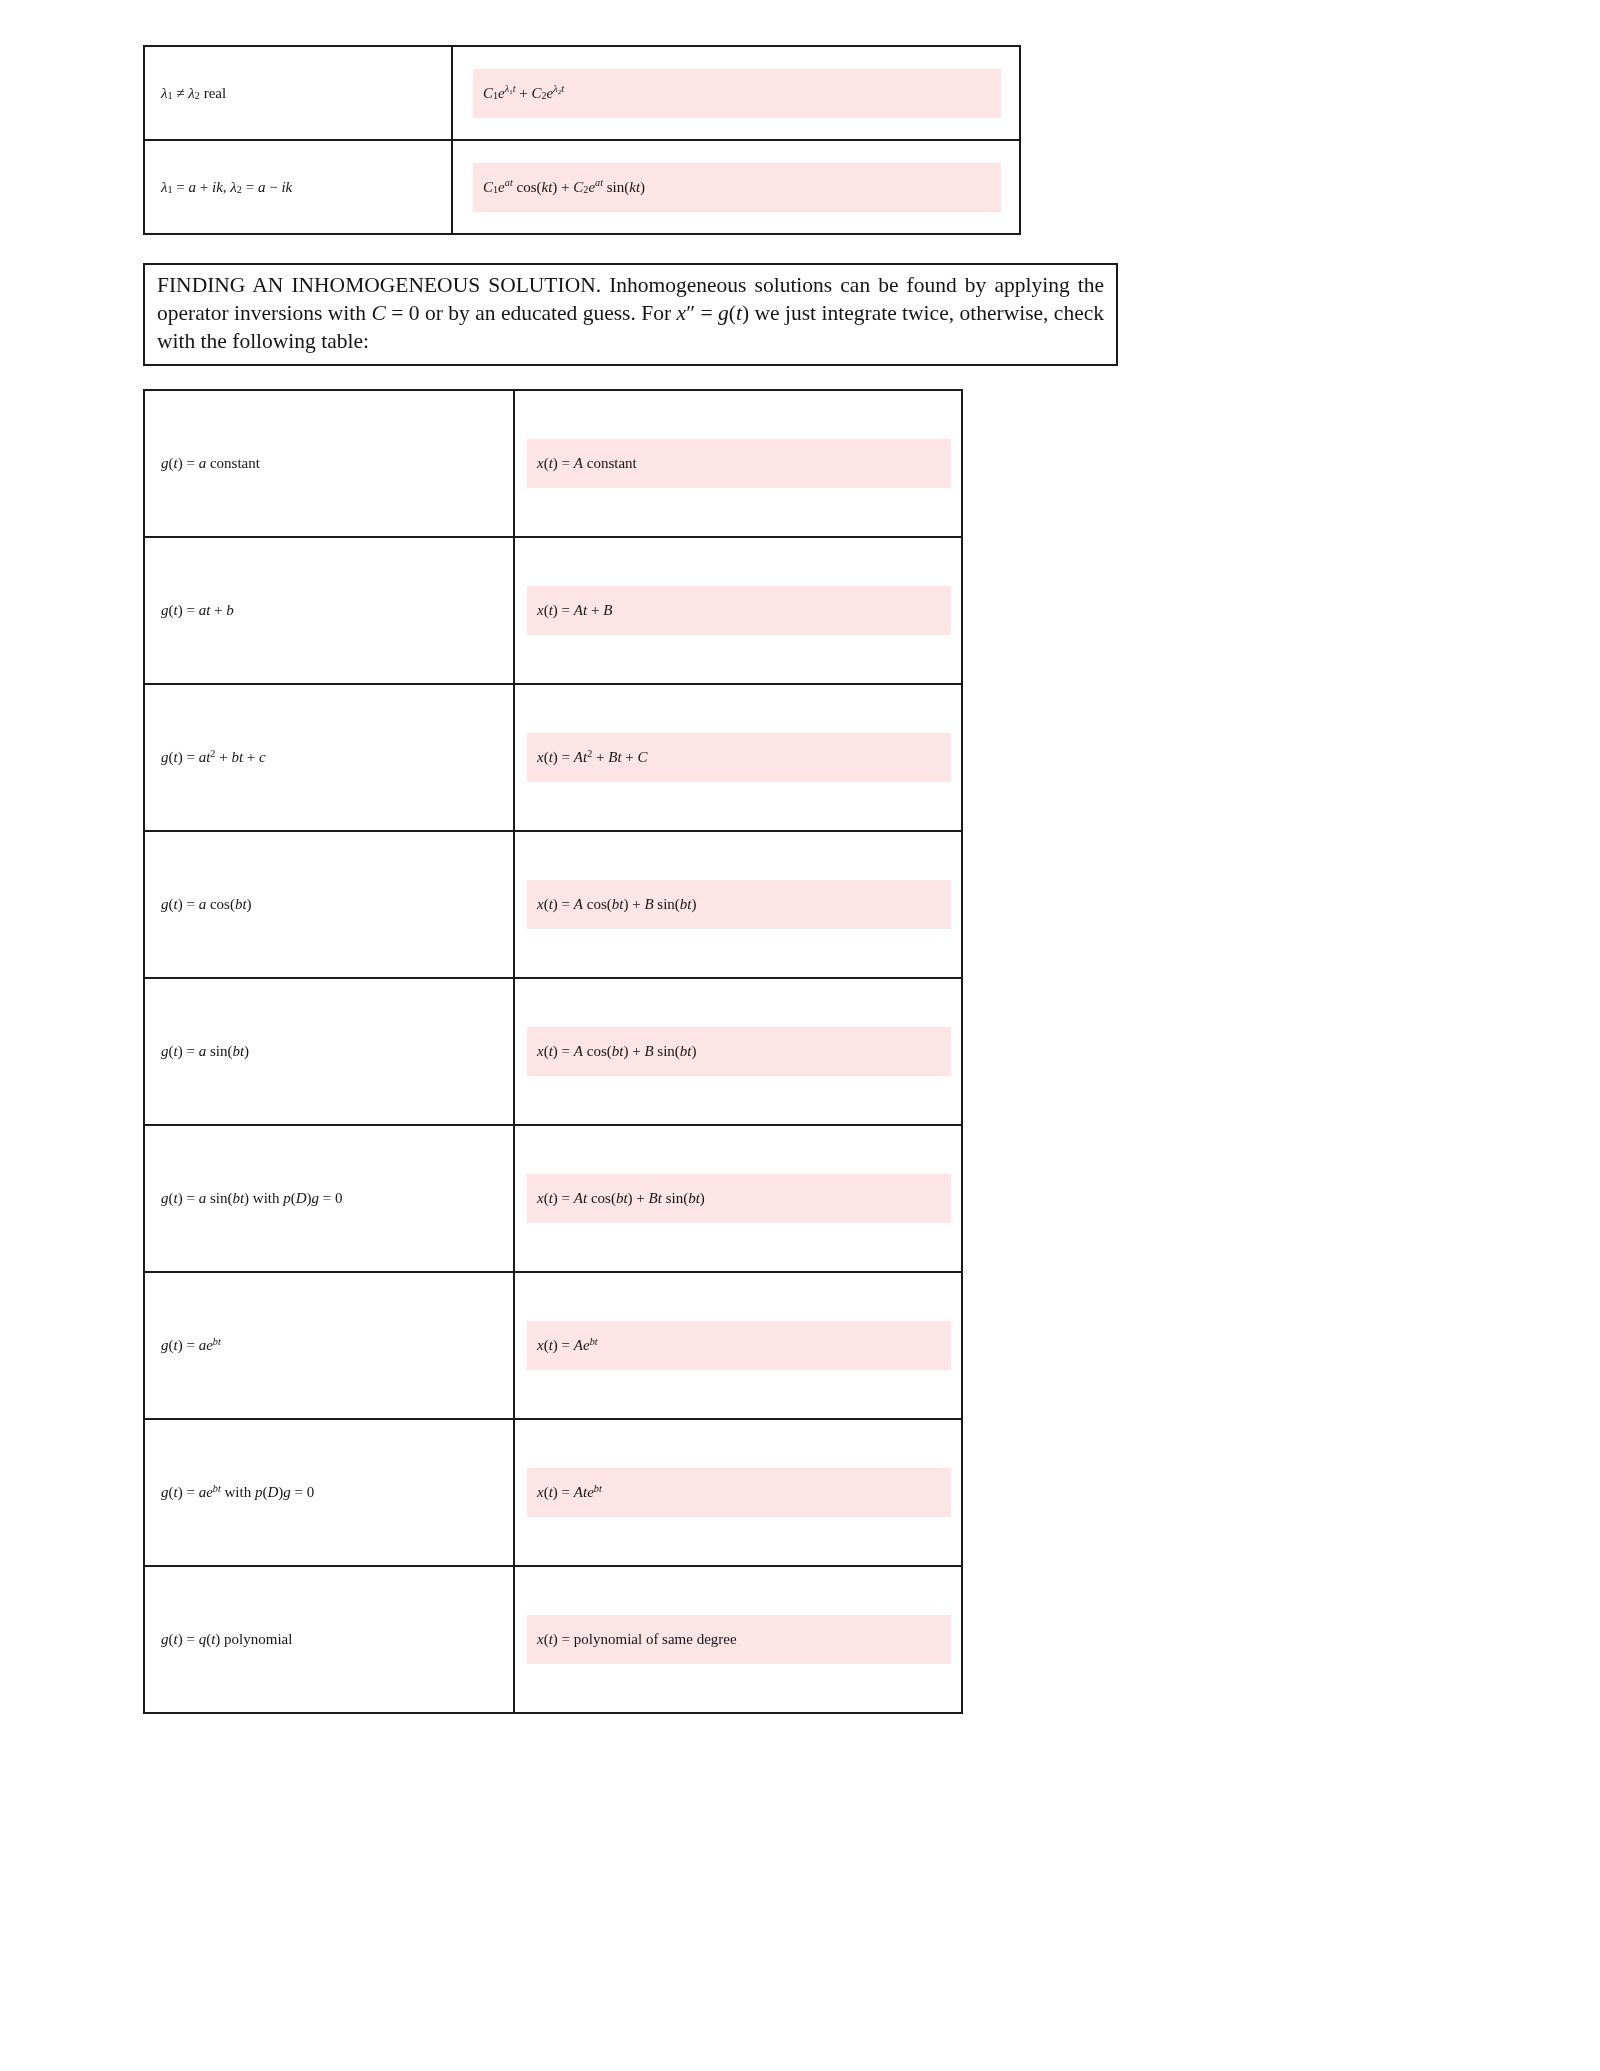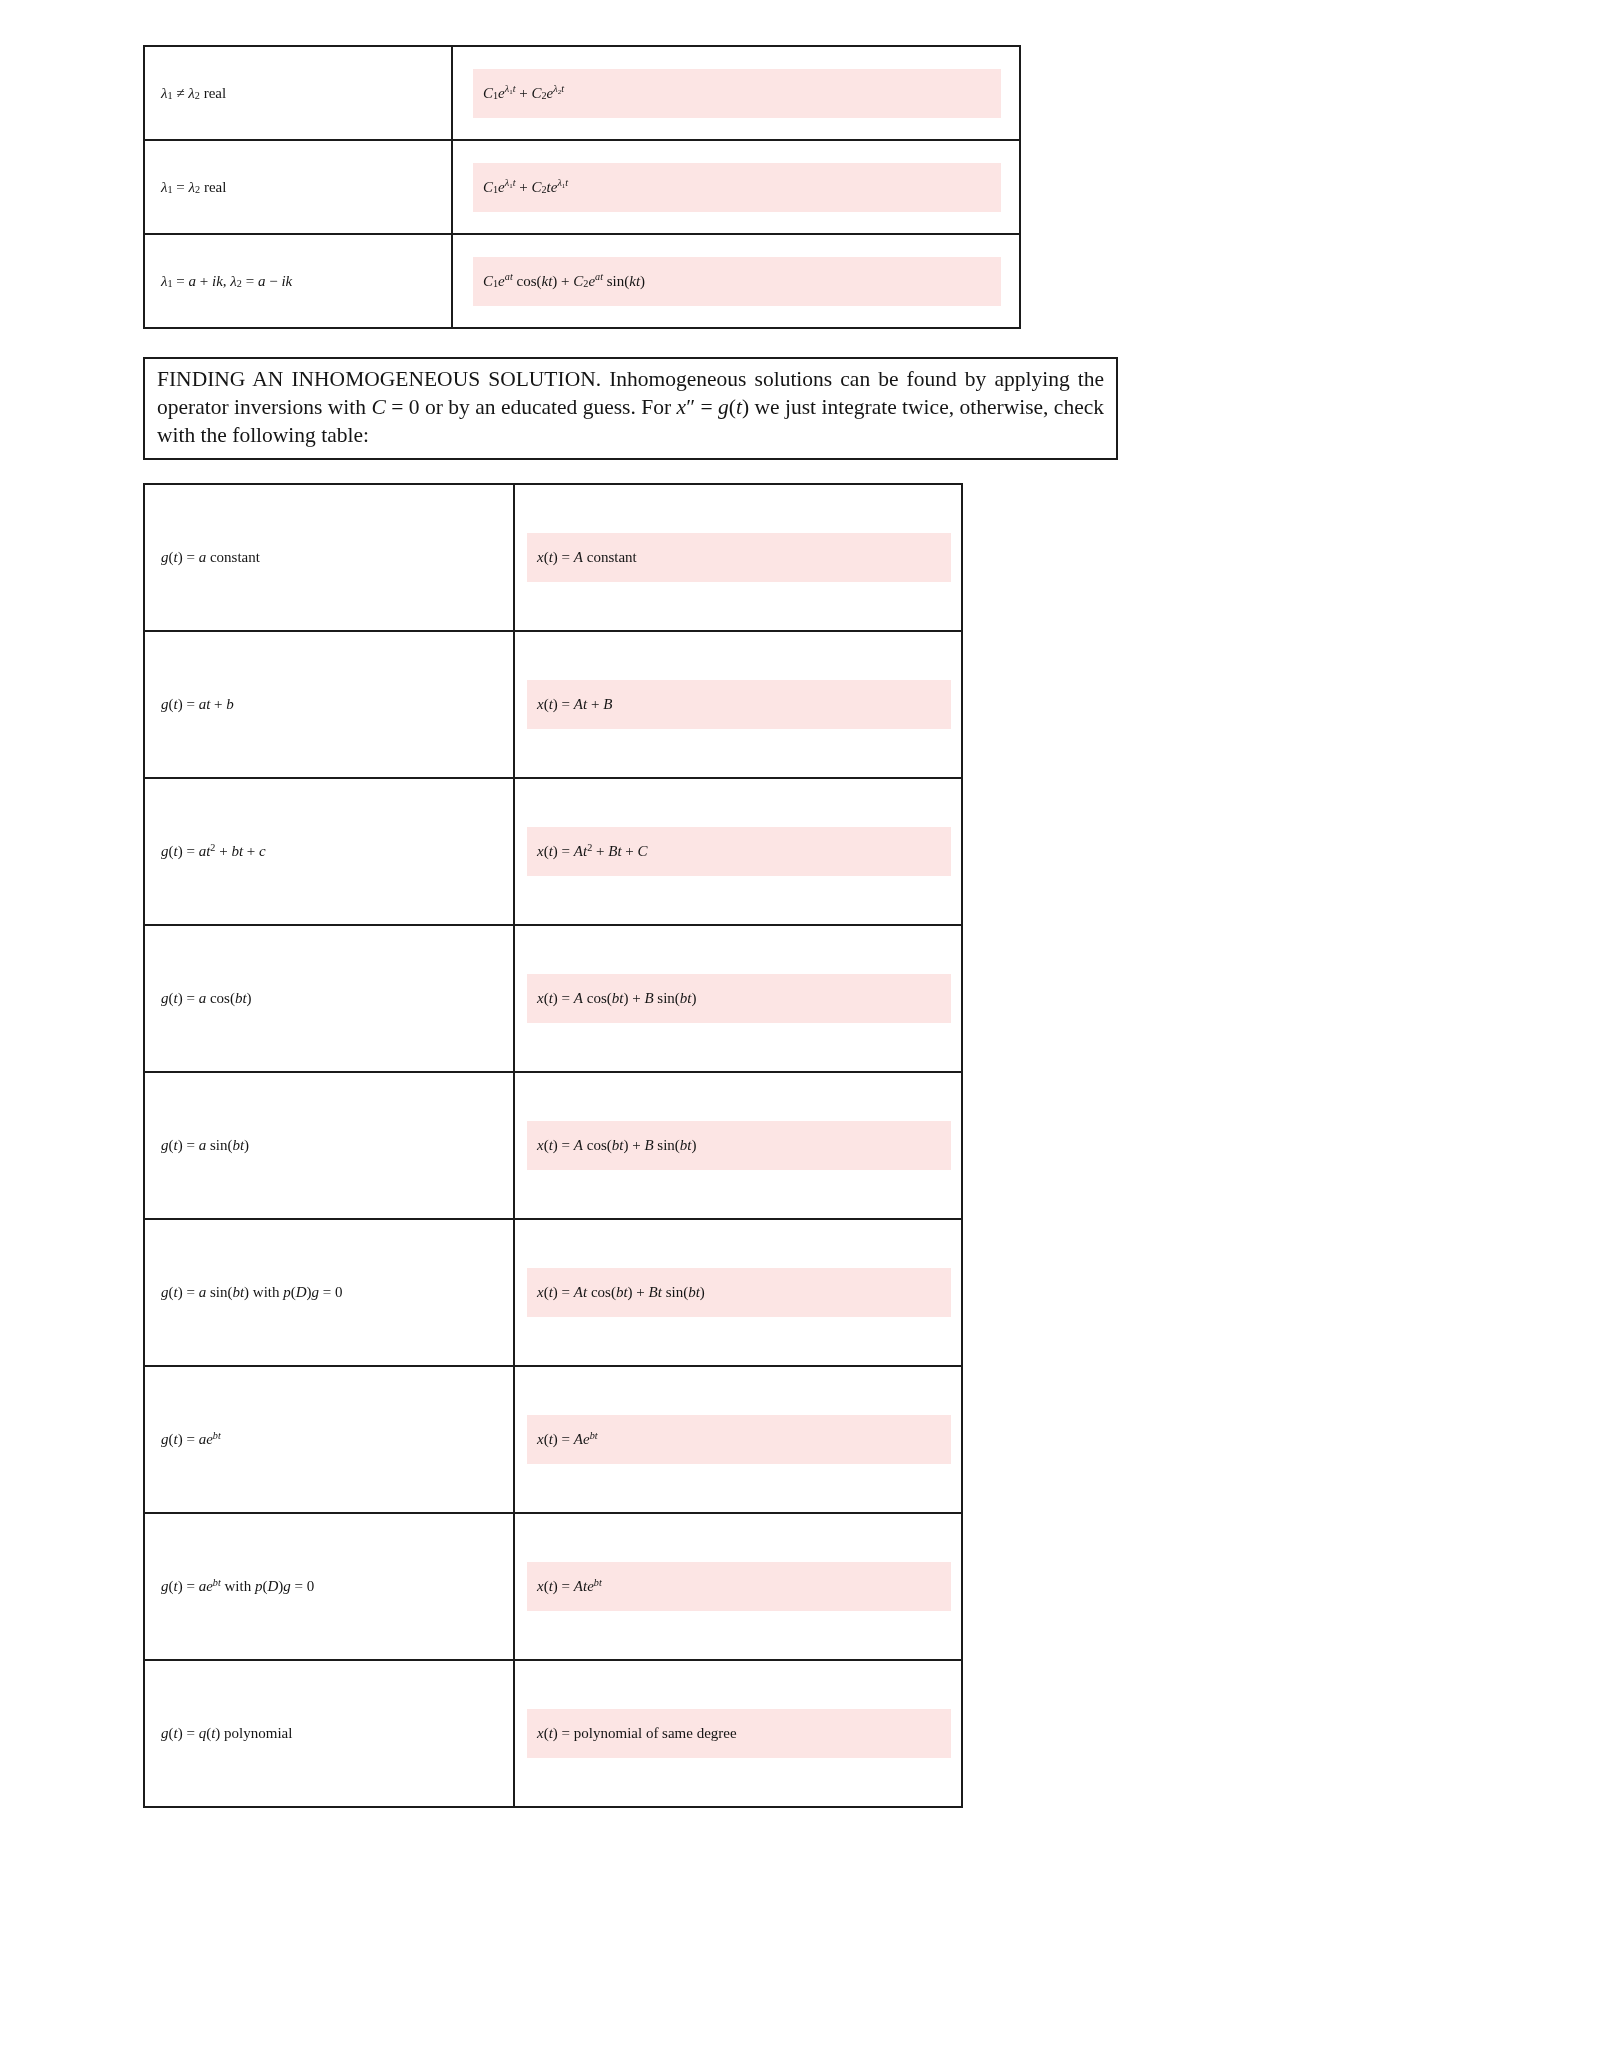--- a/index.html
+++ b/index.html
@@ -78,26 +78,20 @@
 
     <table class="tbl tbl-homog">
       <tbody>
         <tr>
           <td class="cond"><i>λ</i><sub>1</sub> ≠ <i>λ</i><sub>2</sub> real</td>
           <td class="sol">
               <span class="hl"><i>C</i><sub>1</sub><i>e</i><sup><i>λ</i><sub>1</sub><i>t</i></sup> + <i>C</i><sub>2</sub><i>e</i><sup><i>λ</i><sub>2</sub><i>t</i></sup></span>
             </td>
         </tr>
         <tr>
-          <td class="cond"><i>λ</i><sub>1</sub> = <i>λ</i><sub>2</sub> real</td>
-          <td class="sol">
-              <span class="hl"><i>C</i><sub>1</sub><i>e</i><sup><i>λ</i><sub>1</sub><i>t</i></sup> + <i>C</i><sub>2</sub><i>te</i><sup><i>λ</i><sub>1</sub><i>t</i></sup></span>
-            </td>
-        </tr>
-        <tr>
           <td class="cond"><i>λ</i><sub>1</sub> = <i>a</i> + <i>ik</i>, <i>λ</i><sub>2</sub> = <i>a</i> − <i>ik</i></td>
           <td class="sol">
               <span class="hl"><i>C</i><sub>1</sub><i>e</i><sup><i>at</i></sup> cos(<i>kt</i>) + <i>C</i><sub>2</sub><i>e</i><sup><i>at</i></sup> sin(<i>kt</i>)</span>
             </td>
         </tr>
       </tbody>
     </table>
 
     <div class="note-box">
       <p>FINDING AN INHOMOGENEOUS SOLUTION. Inhomogeneous solutions can be found by applying the operator inversions with <i>C</i> = 0 or by an educated guess. For <i>x</i>″ = <i>g</i>(<i>t</i>) we just integrate twice, otherwise, check with the following table:</p>

